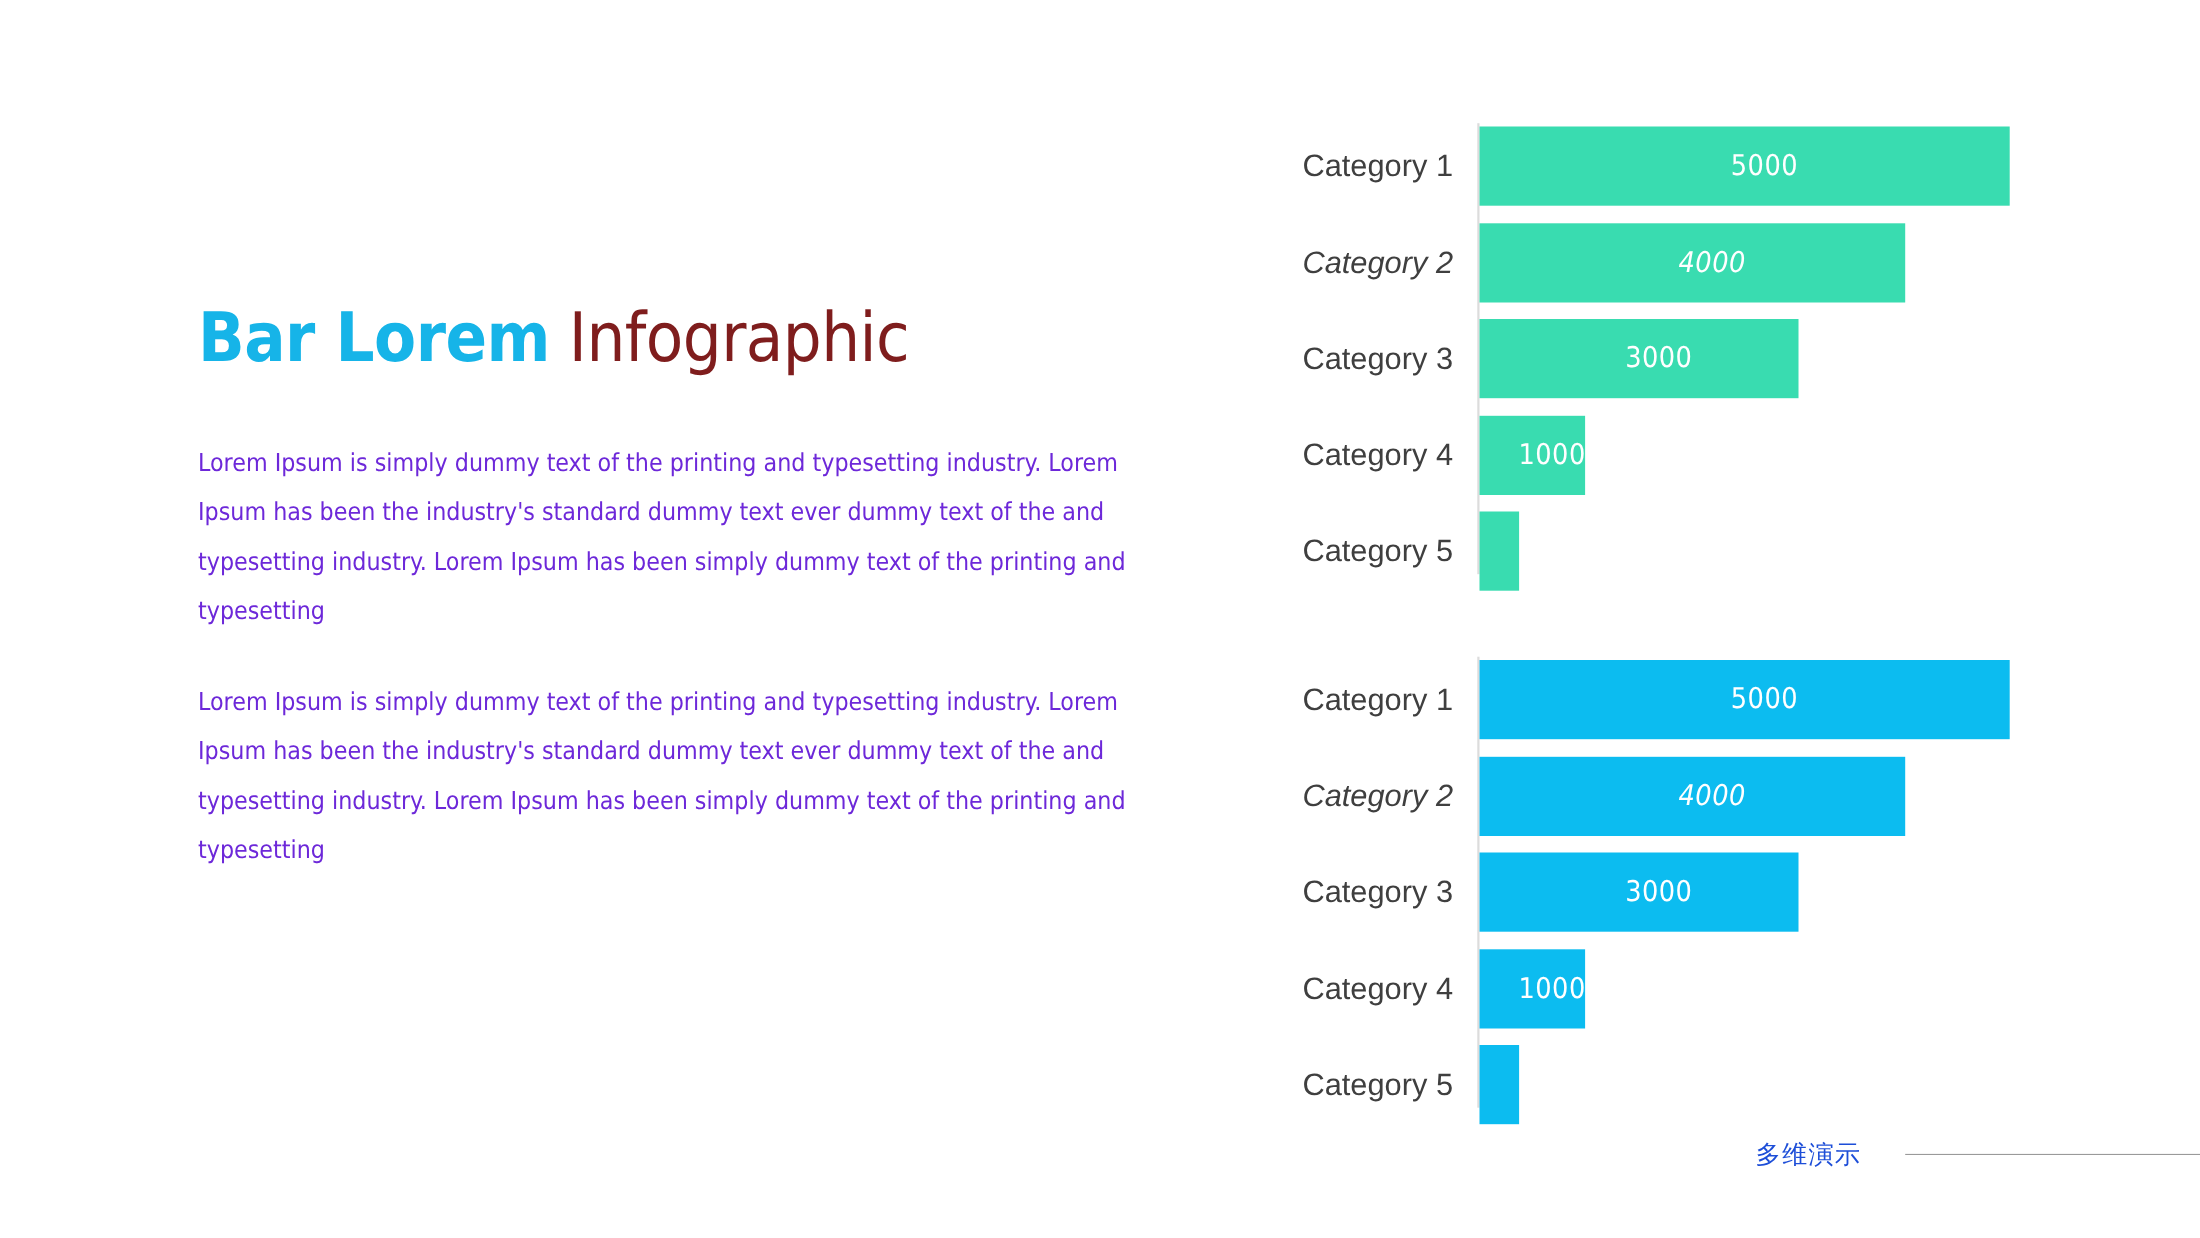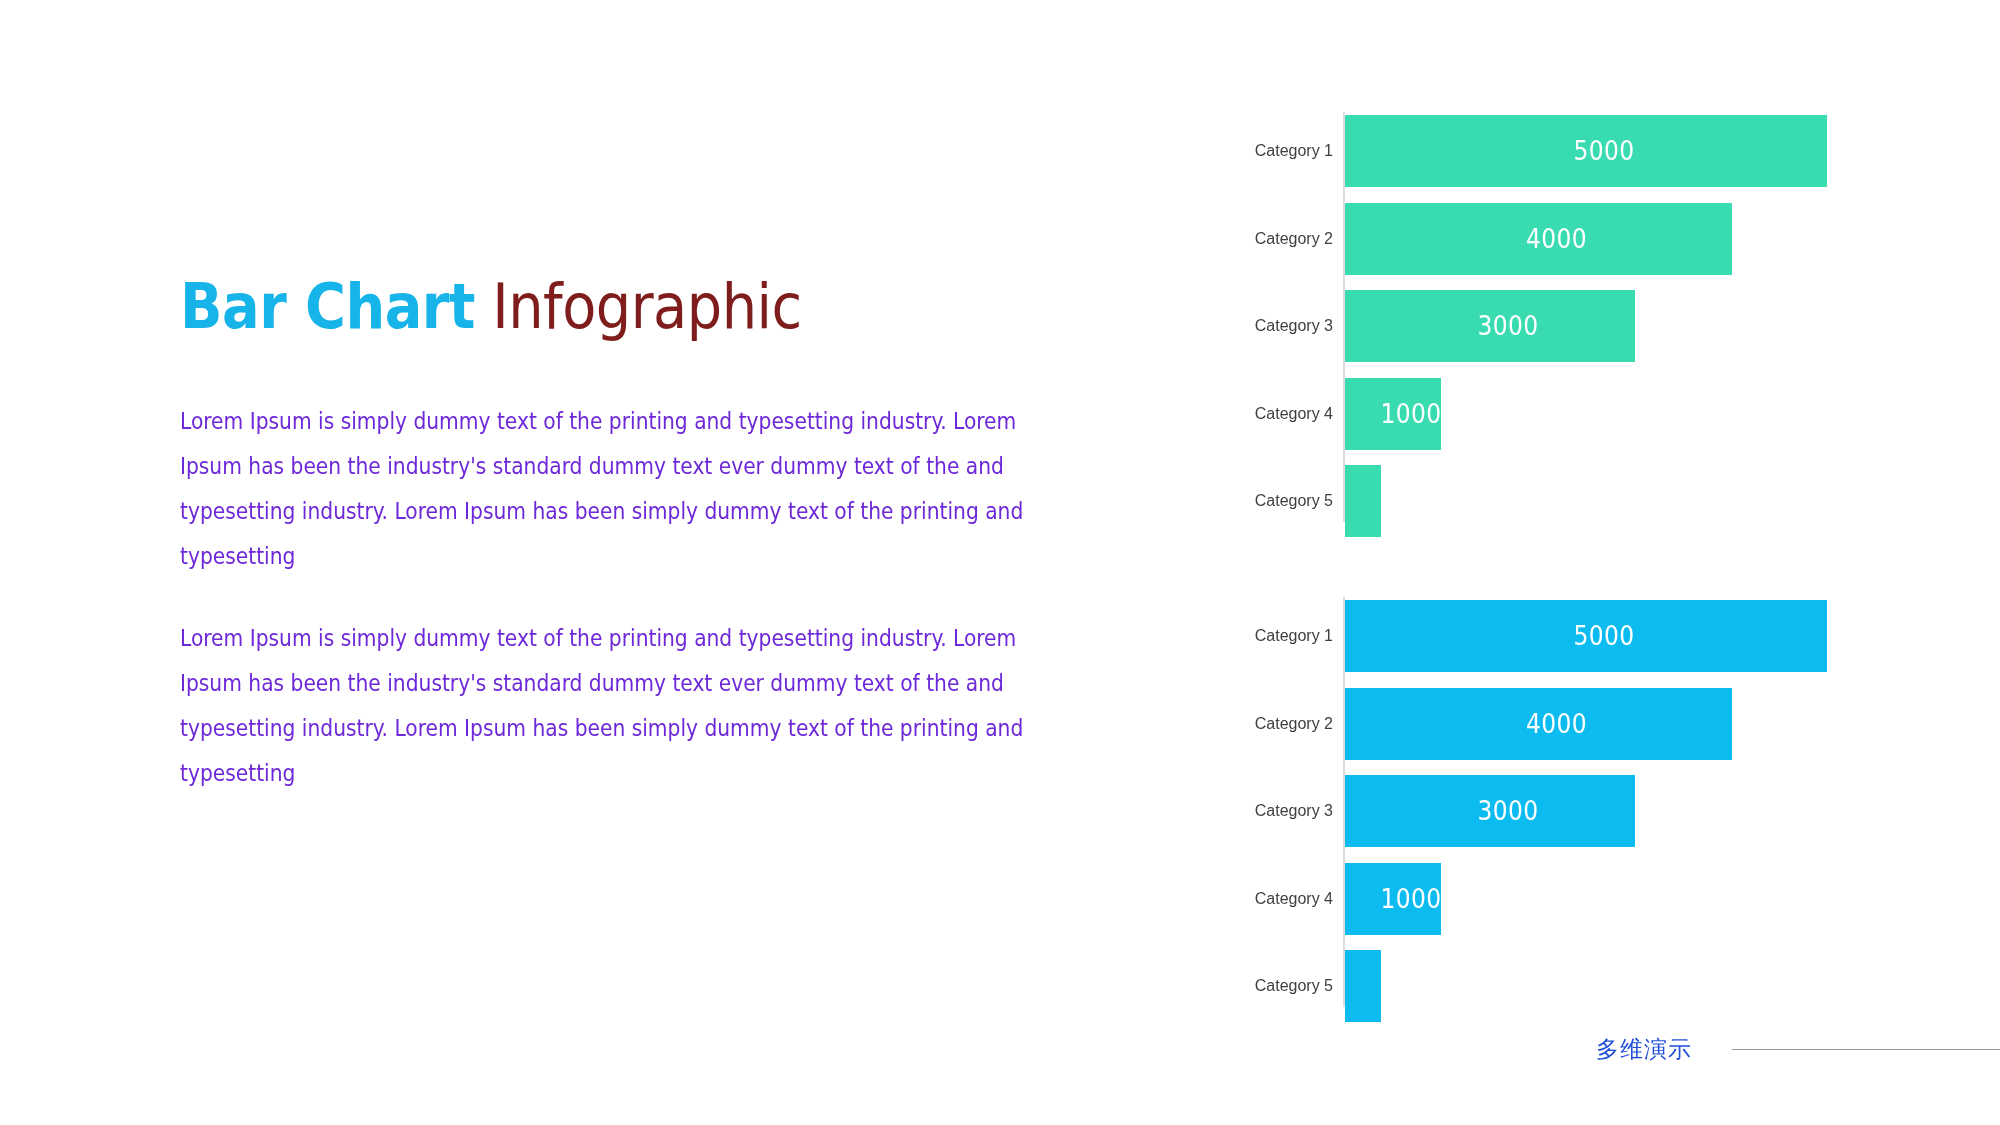--- a/index.html
+++ b/index.html
@@ -86,39 +86,38 @@
     background: #DCDCDC;
   }
 
   .bar-row {
     position: absolute;
     left: 0;
     right: 0;
     height: 72px;
   }
   .bar-row[data-row="0"] { top: 3px; }
-  .bar-row[data-row="1"] { top: 91px; }
+  .bar-row[data-row="1"] { top: 91px; font-style: italic; }
   .bar-row[data-row="2"] { top: 178px; }
   .bar-row[data-row="3"] { top: 266px; text-decoration: underline; }
   .bar-row[data-row="4"] { top: 353px; }
 
   .cat-label {
     position: absolute;
     left: 0;
     top: 0;
     width: 126px;
     height: 72px;
     display: flex;
     align-items: center;
     justify-content: flex-end;
     font-family: "Liberation Sans", sans-serif;
-    font-size: 16px;
+    font-size: 28px;
     color: #3F3F3F;
     white-space: nowrap;
-    margin-left: 12px;
   }
 
   
   .bar-track {
     position: absolute;
     left: 150px;
     right: 0;
     top: 0;
     height: 72px;
     display: flex;
@@ -174,21 +173,21 @@
     background: #9A9A9A;
   }
 </style>
 </head>
 <body>
 
 <div class="slide">
 
   <div class="left-col">
 
-    <h1 class="page-title"><span class="accent">Bar Chart</span><span class="rest"> Infographic</span></h1>
+    <h1 class="page-title"><span class="accent">Bar Lorem</span><span class="rest"> Infographic</span></h1>
 
     <div class="body-copy">
       <p class="paragraph">Lorem Ipsum is simply dummy text of the printing and typesetting industry. Lorem Ipsum has been the industry's standard dummy text ever dummy text of the and typesetting industry. Lorem Ipsum has been simply dummy text of the printing and typesetting</p>
       <p class="paragraph">Lorem Ipsum is simply dummy text of the printing and typesetting industry. Lorem Ipsum has been the industry's standard dummy text ever dummy text of the and typesetting industry. Lorem Ipsum has been simply dummy text of the printing and typesetting</p>
     </div>
 
   </div>
 
   <div class="chart-block" id="chart-green">
     <div class="chart-plot">

